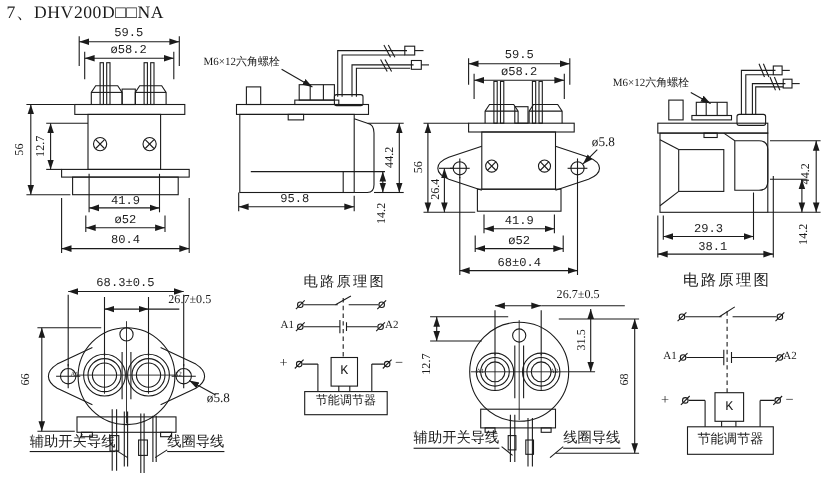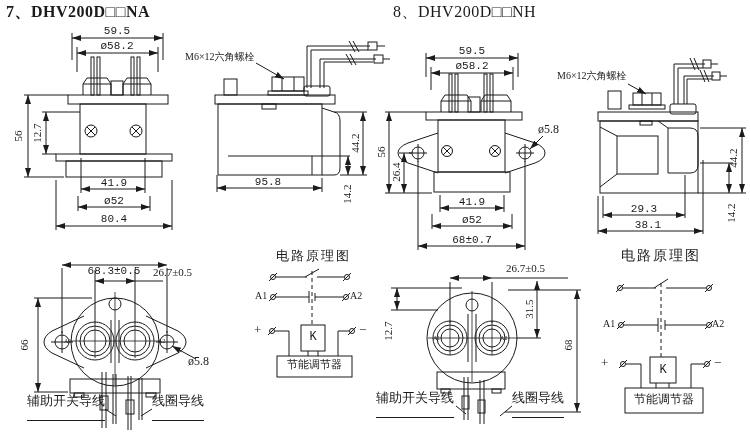--- a/index.html
+++ b/index.html
@@ -4,21 +4,21 @@
 <style>
   html,body{margin:0;padding:0;background:#fff;}
   #page{position:relative;width:750px;height:442px;background:#ffffff;overflow:hidden;
         font-family:"Liberation Serif","DejaVu Serif",serif;color:#1b1b1b;}
   svg{position:absolute;left:0;top:0;}
   .lbl{position:absolute;font-size:11px;line-height:1.15;white-space:nowrap;color:#1b1b1b;}
   .c{text-align:center;font-family:Liberation Mono, monospace;}
   .r{transform:translate(-50%,-50%) rotate(-90deg);}
   .t{font-size:16px;letter-spacing:0.5px;}
   .zh{font-size:13px;}
-  .ul{border-bottom:1.2px solid #1b1b1b;padding-bottom:11px;}
+  .ul{border-bottom:1.2px solid #1b1b1b;padding-bottom:1px;}
   .tiny{font-size:6px;}
   .ct{font-size:13px;letter-spacing:2px;}
   .sym{font-size:13px;}
 </style>
 </head>
 <body>
 
 <div id="page">
 
 <svg width="750" height="442" viewBox="0 0 750 442">
@@ -354,57 +354,56 @@
     <circle cx="707" cy="364" r="2.5"></circle>
         <line x1="703" y1="368" x2="711" y2="360"></line>
     <line x1="691" y1="364" x2="704" y2="364"></line>
         <line x1="691" y1="364" x2="691" y2="388"></line>
     <rect x="625" y="388" width="78" height="25"></rect>
     <line x1="656" y1="383" x2="656" y2="388"></line>
         <line x1="669" y1="383" x2="669" y2="388"></line>
   </g>
 </svg>
 
-<span class="lbl t" style="left:6px;top:3px;font-weight:bold;">7、DHV200D□□NA</span>
+<span class="lbl t" style="left:6px;top:3px;">7、DHV200D□□NA</span>
 <span class="lbl c" style="left:87px;top:25px;width:60px;">59.5</span>
 <span class="lbl c" style="left:87px;top:40px;width:60px;">ø58.2</span>
 <span class="lbl r" style="left:18px;top:136px;">56</span>
 <span class="lbl r" style="left:37px;top:133px;">12.7</span>
 <span class="lbl c" style="left:84px;top:177px;width:60px;">41.9</span>
 <span class="lbl c" style="left:84px;top:195px;width:60px;">ø52</span>
 <span class="lbl c" style="left:84px;top:213px;width:60px;">80.4</span>
 <span class="lbl" style="left:185px;top:51px;font-size:10px;">M6×12六角螺栓</span>
 <span class="lbl c" style="left:238px;top:176px;width:60px;">95.8</span>
 <span class="lbl r" style="left:355px;top:143px;">44.2</span>
 <span class="lbl r" style="left:347px;top:194px;">14.2</span>
-<span class="lbl c" style="left:64px;top:265px;width:100px;">68.3±0.5</span>
+<span class="lbl c" style="left:64px;top:252px;width:100px;">68.3±0.5</span>
 <span class="lbl" style="left:153px;top:266px;">26.7±0.5</span>
 <span class="lbl r" style="left:24px;top:345px;">66</span>
 <span class="lbl" style="left:188px;top:355px;font-size:12px;">ø5.8</span>
 <span class="lbl tiny" style="left:64px;top:338px;">A1</span>
 <span class="lbl tiny" style="left:158px;top:338px;">A2</span>
 <span class="lbl zh ul" style="left:27px;top:394px;">辅助开关导线</span>
 <span class="lbl zh ul" style="left:152px;top:394px;">线圈导线</span>
 <span class="lbl ct" style="left:276px;top:249px;">电路原理图</span>
 <span class="lbl" style="left:255px;top:290px;font-size:10px;">A1</span>
 <span class="lbl" style="left:350px;top:290px;font-size:10px;">A2</span>
 <span class="lbl sym" style="left:254px;top:323px;">+</span>
 <span class="lbl sym" style="left:359px;top:323px;">−</span>
 <span class="lbl c" style="left:301px;top:331px;width:24px;font-size:12px;">K</span>
 <span class="lbl c" style="left:277px;top:359px;width:75px;font-size:11px;">节能调节器</span>
 
-<span class="lbl t" style="left:393px;top:3px;">8、DHV200D□□NH</span>
 <span class="lbl c" style="left:442px;top:45px;width:60px;">59.5</span>
 <span class="lbl c" style="left:442px;top:60px;width:60px;">ø58.2</span>
 <span class="lbl r" style="left:381px;top:152px;">56</span>
 <span class="lbl r" style="left:396px;top:172px;">26.4</span>
 <span class="lbl" style="left:538px;top:123px;font-size:12px;">ø5.8</span>
 <span class="lbl c" style="left:442px;top:196px;width:60px;">41.9</span>
 <span class="lbl c" style="left:442px;top:214px;width:60px;">ø52</span>
-<span class="lbl c" style="left:432px;top:234px;width:80px;">68±0.7</span>
+<span class="lbl c" style="left:432px;top:234px;width:80px;">68±0.4</span>
 <span class="lbl" style="left:557px;top:70px;font-size:10px;">M6×12六角螺栓</span>
 <span class="lbl r" style="left:733px;top:158px;">44.2</span>
 <span class="lbl r" style="left:731px;top:213px;">14.2</span>
 <span class="lbl c" style="left:614px;top:203px;width:60px;">29.3</span>
 <span class="lbl c" style="left:618px;top:219px;width:60px;">38.1</span>
 <span class="lbl" style="left:506px;top:262px;">26.7±0.5</span>
 <span class="lbl r" style="left:529px;top:309px;">31.5</span>
 <span class="lbl r" style="left:388px;top:331px;">12.7</span>
 <span class="lbl r" style="left:568px;top:345px;">68</span>
 <span class="lbl tiny" style="left:433px;top:335px;">A1</span>

